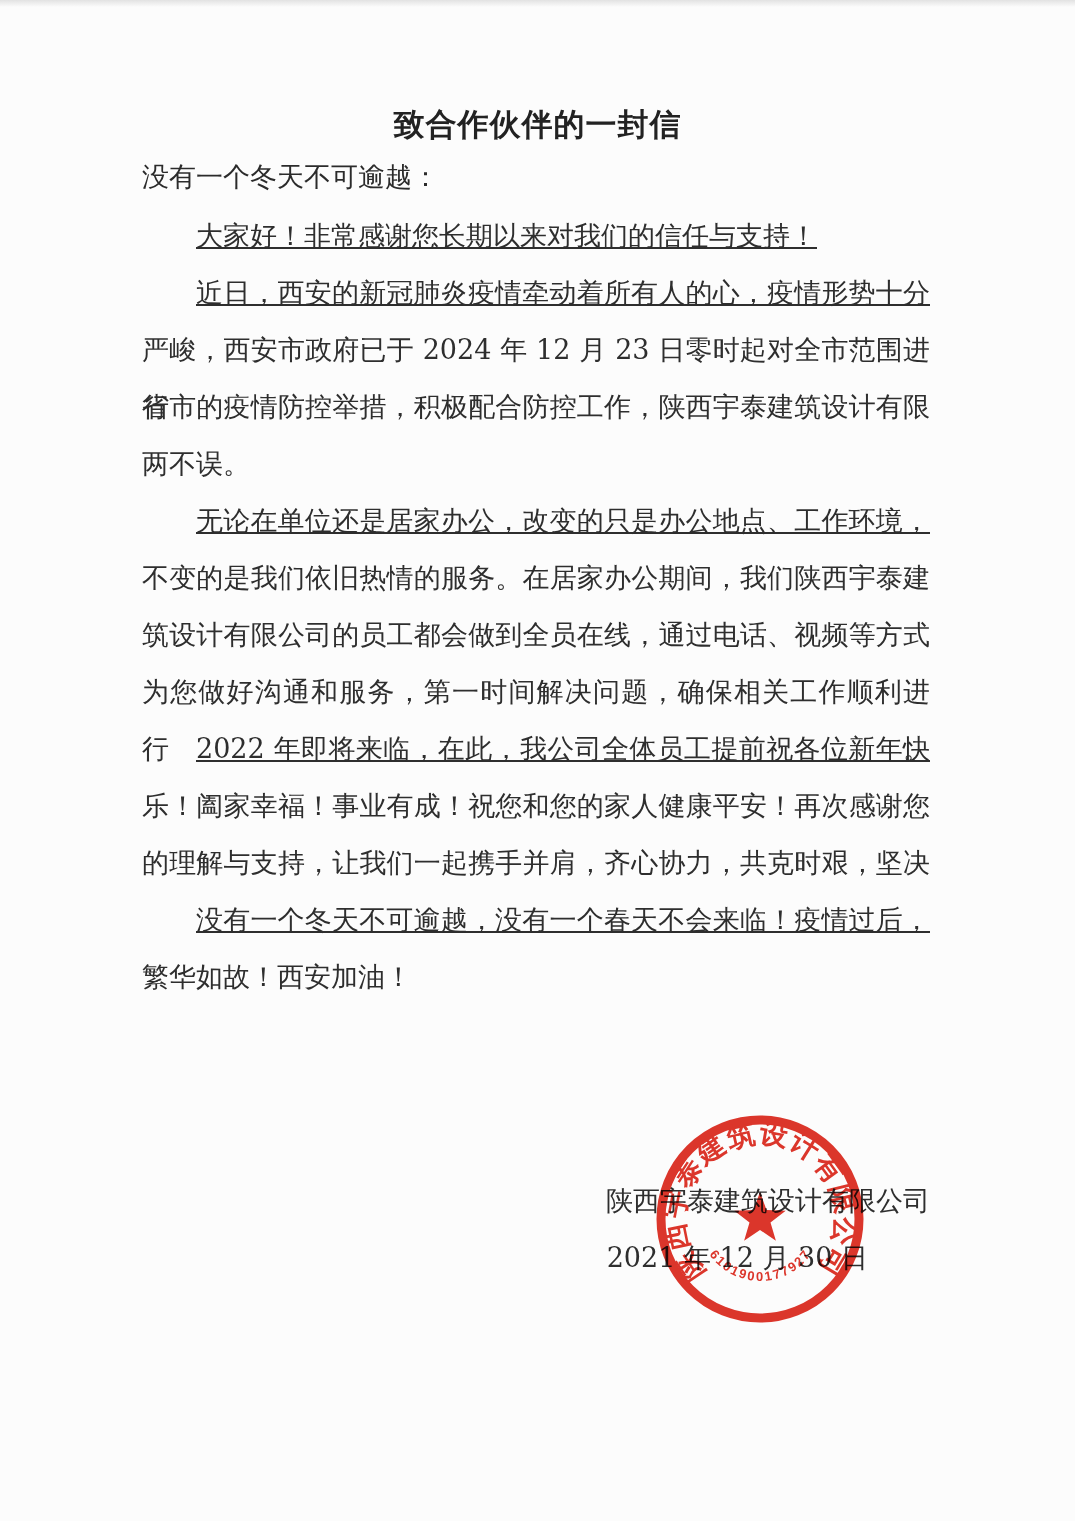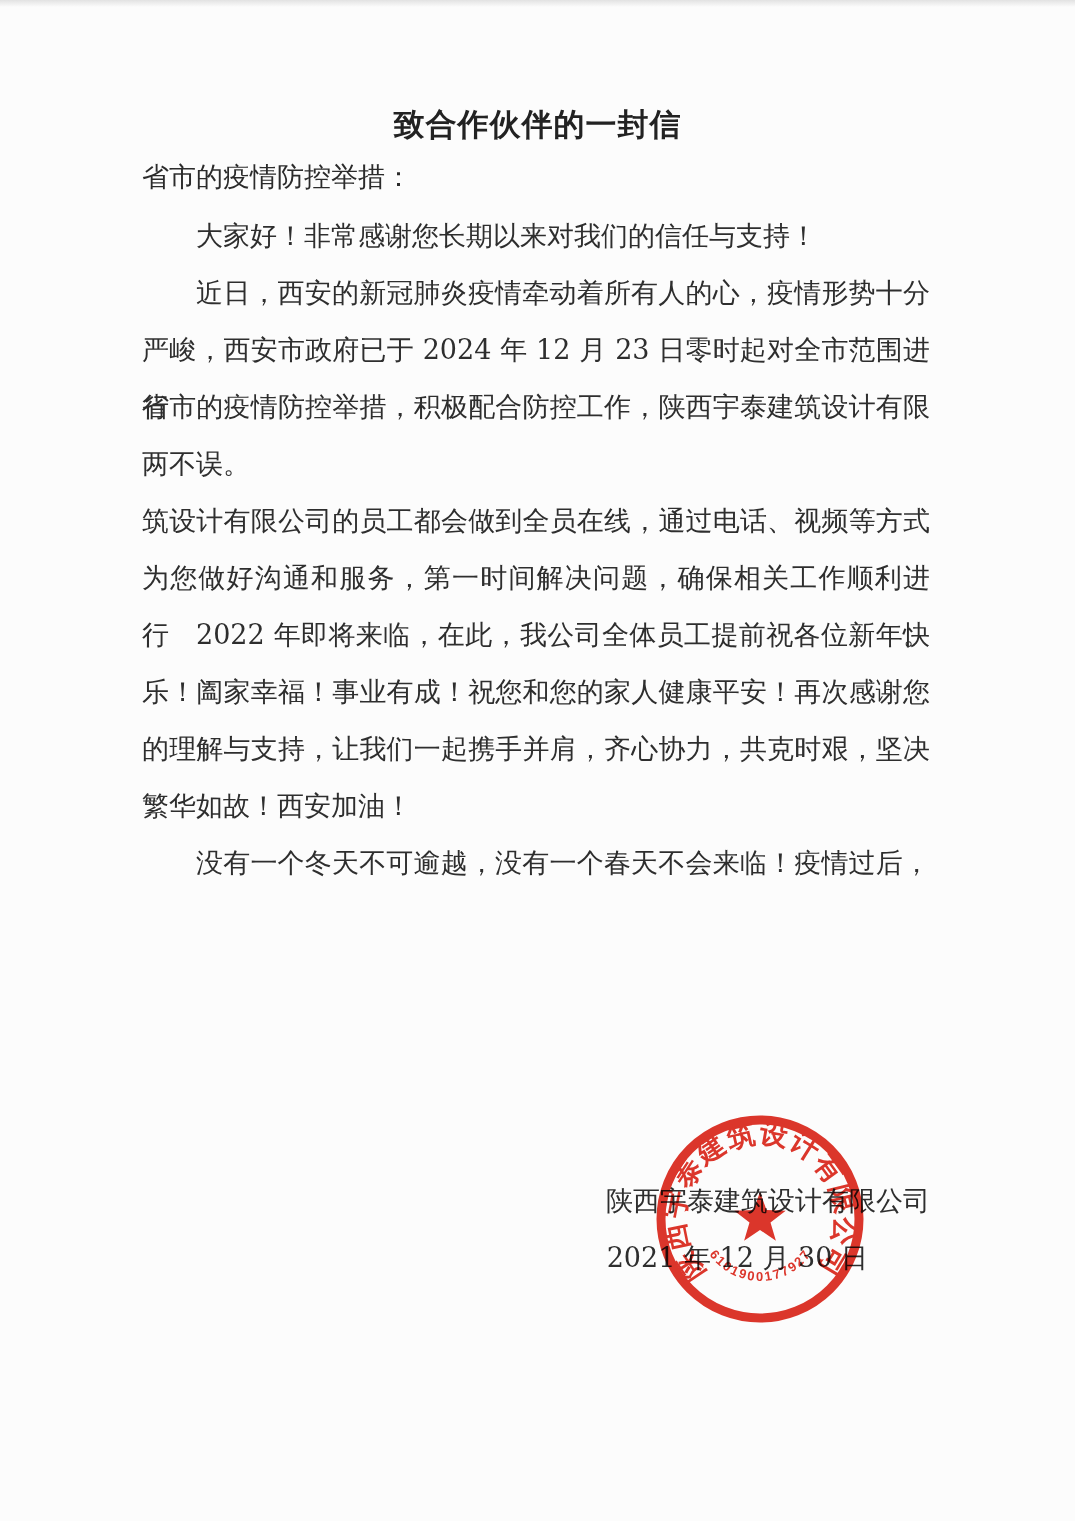--- a/index.html
+++ b/index.html
@@ -27,21 +27,21 @@
     position:absolute;top:207px;left:142px;width:788px;
     font-size:27px;line-height:57px;color:#2e2e2e;
   }
   .line{height:57px;white-space:nowrap;text-align:left;}
   .line.justify{
     white-space:normal;
     text-align:justify;
     text-align-last:justify;
     text-justify:inter-character;
   }
-  .line.indent{text-indent:54px;}
+  .line.indent{text-indent:54px;text-decoration:underline;}
   .signature{
     position:absolute;top:1172px;right:145px;height:57px;line-height:57px;
     font-size:27px;color:#2e2e2e;
   }
   .date{
     position:absolute;top:1229px;right:207px;height:57px;line-height:57px;
     font-size:27px;color:#2e2e2e;
   }
   .stamp{
     position:absolute;left:648px;top:1107px;width:224px;height:224px;
@@ -57,35 +57,37 @@
   .stamp .company-arc{font-size:28px;letter-spacing:1.5px;}
   .stamp .number-arc{font-size:13px;letter-spacing:2px;}
 </style>
 </head>
 <body style="background: rgb(252, 252, 252);">
 
 <div class="photo-edge"></div>
 
 <div class="title">致合作伙伴的一封信</div>
 
-<div class="salutation">省市的疫情防控举措：</div>
+<div class="salutation">没有一个冬天不可逾越：</div>
 
 <div class="body-lines">
     <div class="line indent">大家好！非常感谢您长期以来对我们的信任与支持！</div>
     <div class="line indent justify">近日，西安的新冠肺炎疫情牵动着所有人的心，疫情形势十分</div>
     <div class="line justify">严峻，西安市政府已于 2024 年 12 月 23 日零时起对全市范围进行</div>
     <div class="line justify">省市的疫情防控举措，积极配合防控工作，陕西宇泰建筑设计有限</div>
     <div class="line">两不误。</div>
+    <div class="line indent justify">无论在单位还是居家办公，改变的只是办公地点、工作环境，</div>
+    <div class="line justify">不变的是我们依旧热情的服务。在居家办公期间，我们陕西宇泰建</div>
     <div class="line justify">筑设计有限公司的员工都会做到全员在线，通过电话、视频等方式</div>
     <div class="line justify">为您做好沟通和服务，第一时间解决问题，确保相关工作顺利进行。</div>
     <div class="line indent justify">2022 年即将来临，在此，我公司全体员工提前祝各位新年快</div>
     <div class="line justify">乐！阖家幸福！事业有成！祝您和您的家人健康平安！再次感谢您</div>
     <div class="line justify">的理解与支持，让我们一起携手并肩，齐心协力，共克时艰，坚决</div>
+    <div class="line indent justify">没有一个冬天不可逾越，没有一个春天不会来临！疫情过后，</div>
     <div class="line">繁华如故！西安加油！</div>
-    <div class="line indent justify">没有一个冬天不可逾越，没有一个春天不会来临！疫情过后，</div>
   </div>
 
 <div class="signature">陕西宇泰建筑设计有限公司</div>
 
 <div class="date">2021 年 12 月 30 日</div>
 
 <div class="stamp" style="color: rgb(220, 36, 24);">
   <svg viewBox="-112 -112 224 224">
     <defs>
       <path id="arcTop" d="M -53.74 53.74 A 76 76 0 1 1 53.74 53.74" fill="none"></path>

